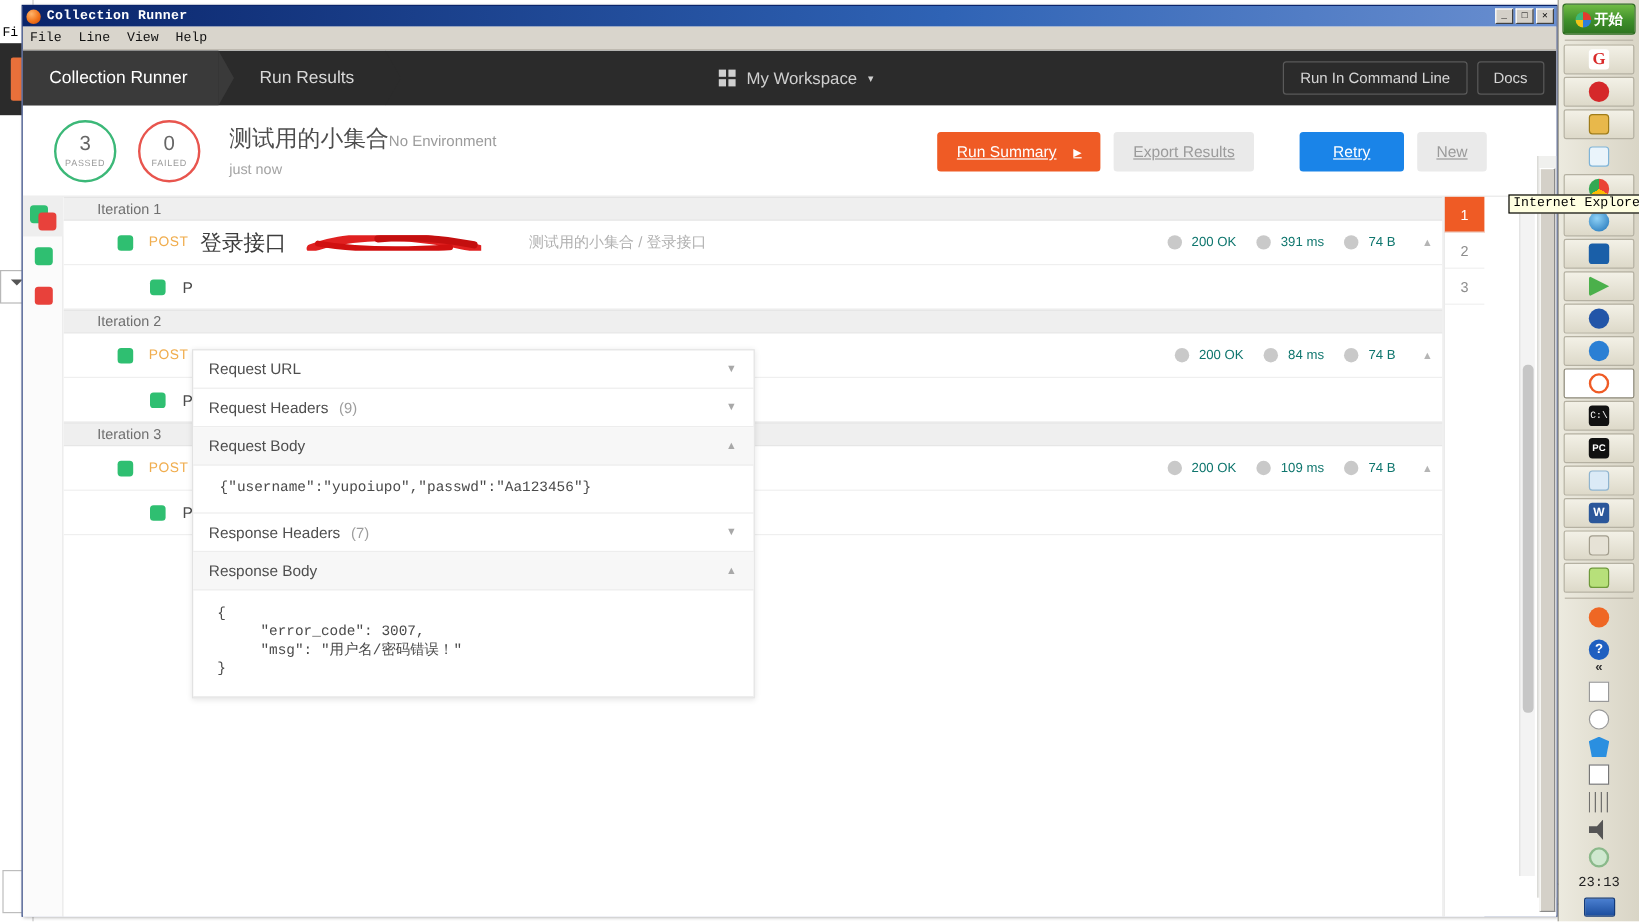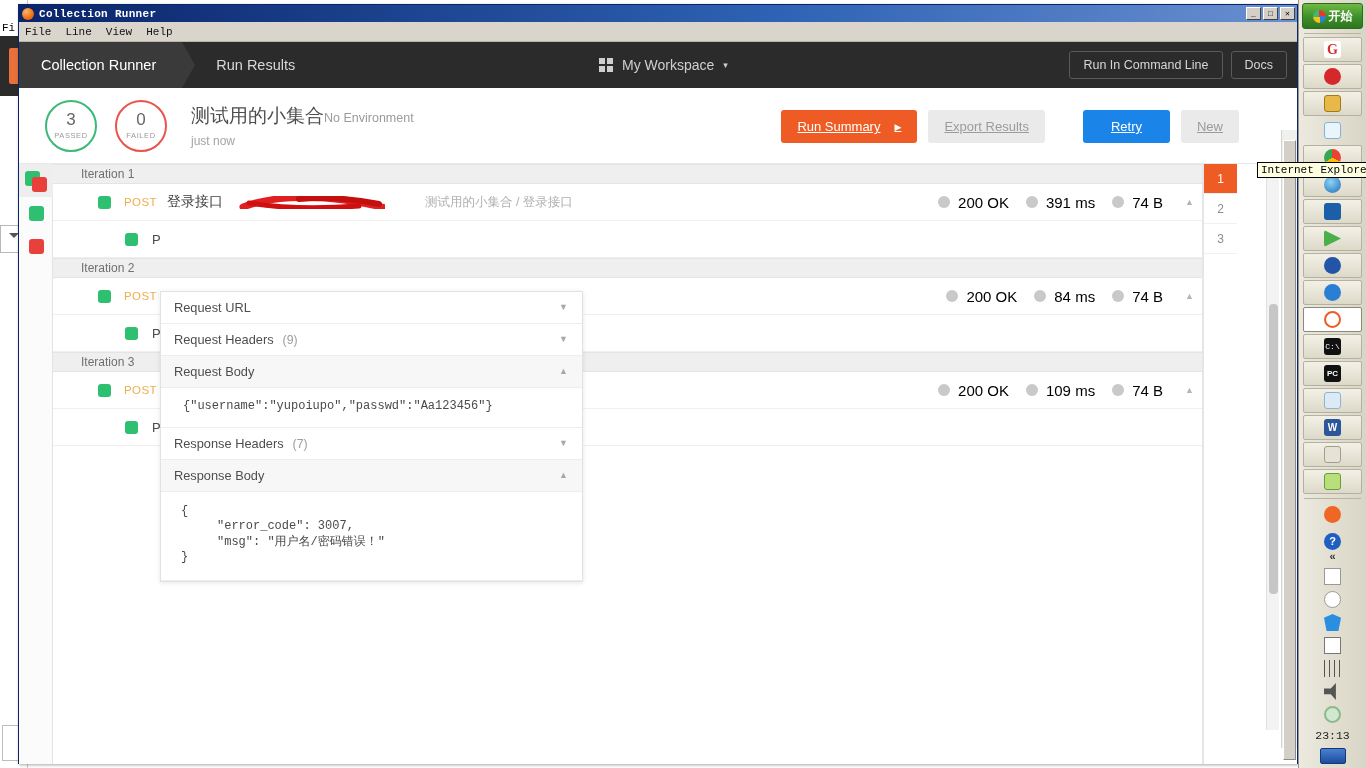--- a/index.html
+++ b/index.html
@@ -174,40 +174,40 @@
     height:20px; background:#efefef; display:flex; align-items:center;
     padding-left:28px; font-size:12px; color:#6f6f6f;
     border-top:1px solid #e4e4e4; border-bottom:1px solid #e4e4e4;
   }
   .req-row {
     height:37px; display:flex; align-items:center; padding-left:45px;
     border-bottom:1px solid #efefef; position:relative; background:#fff;
   }
   .req-row .rsq { width:13px; height:13px; border-radius:3px; background:#2fbf71; flex:none; }
   .req-row .method { font-size:11.5px; color:#f0ad4e; margin-left:13px; letter-spacing:.4px; }
-  .req-row .rname { font-size:14px; color:#3d3d3d; margin-left:10px; }
+  .req-row .rname { font-size:18px; color:#3d3d3d; margin-left:10px; }
   .req-row .redact {
     margin-left:16px; width:146px; height:13px; position:relative; overflow:hidden;
   }
   .req-row .redact svg { position:absolute; left:0; top:-5px; }
   .req-row .path { font-size:12.5px; color:#b0b0b0; margin-left:40px; }
   .row-meta { position:absolute; right:30px; display:flex; align-items:center; gap:8px; }
   .meta-dot { width:12px; height:12px; border-radius:50%; background:#c9c9c9; }
-  .meta-txt { font-size:15px; color:#000000; margin-right:9px; }
+  .meta-txt { font-size:11px; color:#0f766e; margin-right:9px; }
   .row-chevron { position:absolute; right:8px; color:#b5b5b5; font-size:9px; }
   .test-row {
     height:37px; display:flex; align-items:center; padding-left:72px;
     border-bottom:1px solid #efefef; background:#fff;
   }
   .test-row .tsq { width:13px; height:13px; border-radius:3px; background:#2fbf71; flex:none; }
   .test-row .tname { font-size:13px; color:#4a4a4a; margin-left:14px; }
 
   
   .detail-panel {
-    position:absolute; left:141px; top:249px; width:423px;
+    position:absolute; left:141px; top:249px; width:469px;
     background:#ffffff; border:1px solid #e2e2e2;
     box-shadow:0 1px 5px rgba(0,0,0,.10); z-index:40;
   }
   .det-sec {
     height:32px; display:flex; align-items:center; justify-content:space-between;
     padding:0 14px 0 13px; border-bottom:1px solid #ededed; cursor:pointer;
   }
   .det-sec .dlabel { font-size:12.8px; color:#4e4e4e; }
   .det-sec .dcount { font-size:12.3px; color:#9d9d9d; margin-left:9px; }
   .det-sec .dleft { display:flex; align-items:baseline; }

